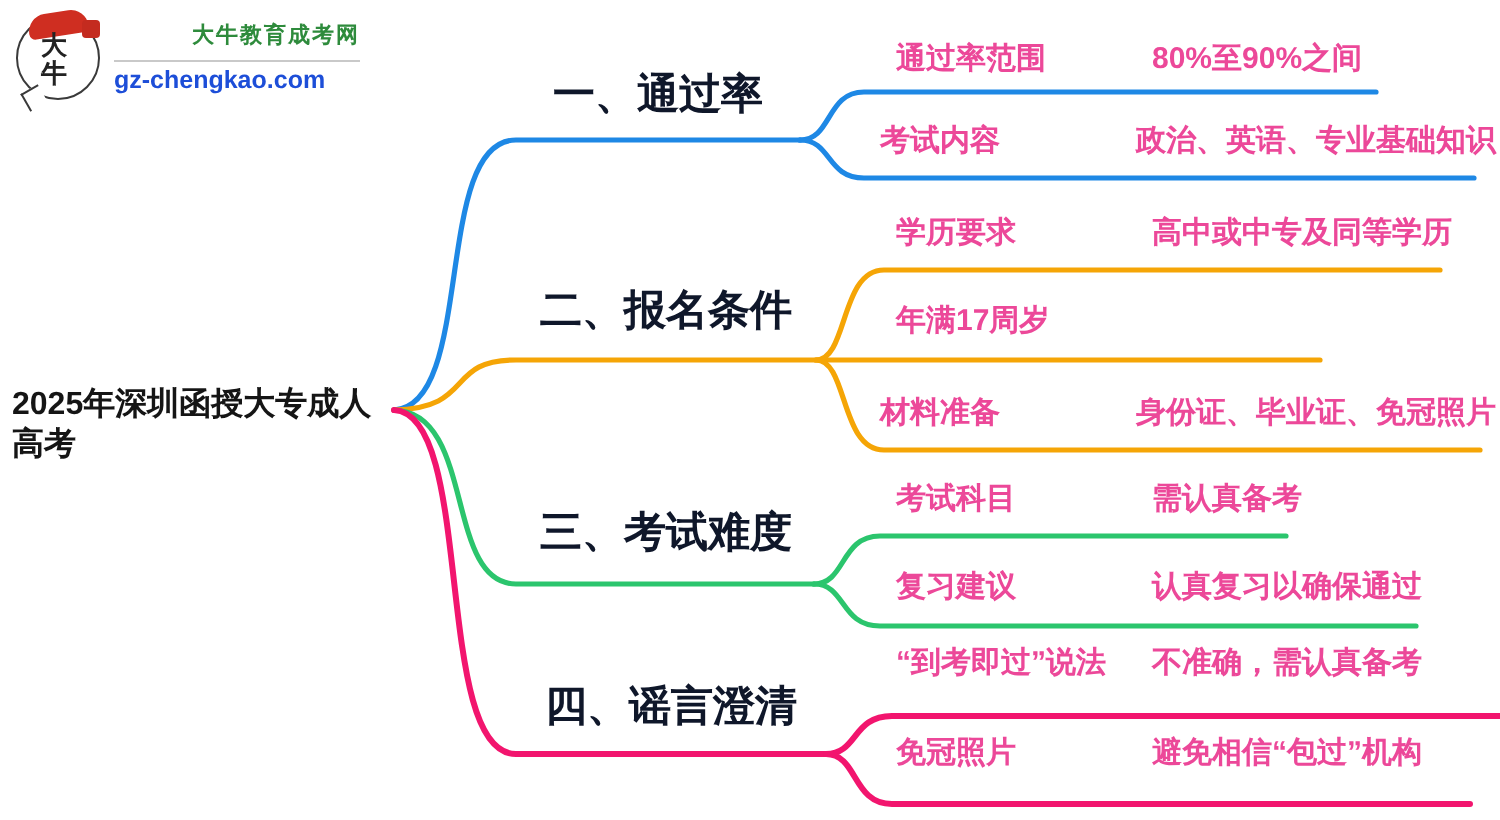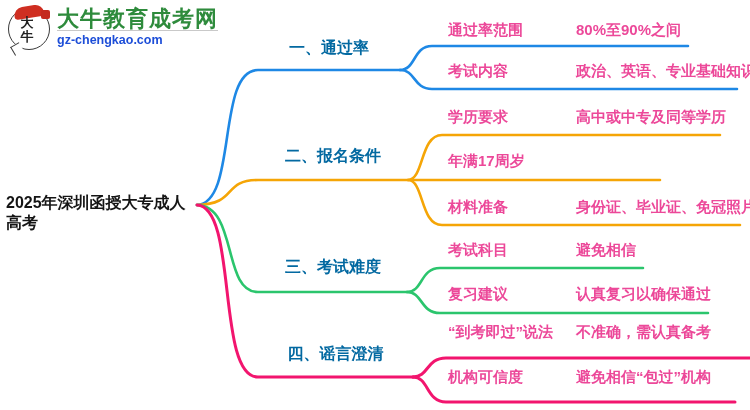--- a/index.html
+++ b/index.html
@@ -7,26 +7,26 @@
     position:relative;width:750px;height:410px;background:#ffffff;
     font-family:"Liberation Sans","DejaVu Sans",sans-serif;overflow:hidden;
   }
   svg.links{position:absolute;left:0;top:0;width:750px;height:410px;}
   svg.links path{fill:none;stroke-linecap:round;stroke-linejoin:round;}
   .st-blue{stroke:#1e88e5;stroke-width:2.6;}
   .st-orange{stroke:#f5a506;stroke-width:2.6;}
   .st-green{stroke:#2bc56d;stroke-width:2.6;}
   .st-pink{stroke:#f2156e;stroke-width:3;}
 
-  .abs{position:absolute;}
+  .abs{position:absolute;justify-content:flex-end;}
   .root-title{
     left:6px;top:193px;width:192px;font-size:16px;font-weight:bold;color:#151515;
     line-height:20px;letter-spacing:0;
   }
-  .branch-label{font-size:16px;font-weight:bold;color:#0369a1;text-align:center;line-height:20px;}
+  .branch-label{font-size:21px;font-weight:bold;color:#0f172a;text-align:center;line-height:20px;}
   .row{display:flex;align-items:baseline;font-size:15px;font-weight:600;color:#ec4899;line-height:20px;white-space:nowrap;}
   .row .lab{flex:0 0 128px;}
   .row .val{flex:1;}
 
   
   .logo{left:8px;top:8px;display:flex;align-items:flex-start;gap:7px;}
   .bubble{
     position:relative;width:42px;height:42px;border:1.5px solid #3a3a3a;border-radius:50%;
     background:#fff;box-sizing:border-box;
   }
@@ -36,21 +36,21 @@
   }
   .hat{
     position:absolute;left:5px;top:-3px;width:30px;height:12px;background:#cf2e21;
     border-radius:14px 14px 5px 5px;transform:rotate(-9deg);
   }
   .seal{position:absolute;right:-1px;top:1px;width:9px;height:9px;background:#c42b1f;border-radius:2px;}
   .tail{
     position:absolute;left:3px;bottom:-5px;width:9px;height:9px;background:#fff;
     border-left:1.5px solid #3a3a3a;border-bottom:1.5px solid #3a3a3a;transform:rotate(60deg);
   }
-  .logo-text .site-name{font-size:22px;font-weight:bold;color:#2e8b3c;line-height:21px;letter-spacing:1px;}
+  .logo-text .site-name{font-size:11px;font-weight:bold;color:#2e8b3c;line-height:21px;letter-spacing:1px;margin-left:39px;}
   .logo-text .site-url{
     font-size:12.5px;font-weight:bold;color:#1d4ed8;line-height:17px;
     border-top:1px solid #c9c9c9;margin-top:1px;padding-top:1px;
   }
 </style>
 </head>
 <body>
 
 <div class="canvas">
 
@@ -113,29 +113,29 @@
   <div class="abs row" style="left:448px;top:151px;width:300px;">
     <span class="val">年满17周岁</span>
   </div>
   <div class="abs row" style="left:448px;top:197px;width:300px;">
     <span class="lab">材料准备</span>
     <span class="val">身份证、毕业证、免冠照片</span>
   </div>
 
   <div class="abs row" style="left:448px;top:240px;width:300px;">
     <span class="lab">考试科目</span>
-    <span class="val">避免相信</span>
+    <span class="val">需认真备考</span>
   </div>
   <div class="abs row" style="left:448px;top:284px;width:300px;">
     <span class="lab">复习建议</span>
     <span class="val">认真复习以确保通过</span>
   </div>
 
   <div class="abs row" style="left:448px;top:322px;width:300px;">
     <span class="lab">“到考即过”说法</span>
     <span class="val">不准确，需认真备考</span>
   </div>
   <div class="abs row" style="left:448px;top:367px;width:300px;">
-    <span class="lab">机构可信度</span>
+    <span class="lab">免冠照片</span>
     <span class="val">避免相信“包过”机构</span>
   </div>
 
 </div>
 
 </body></html>

